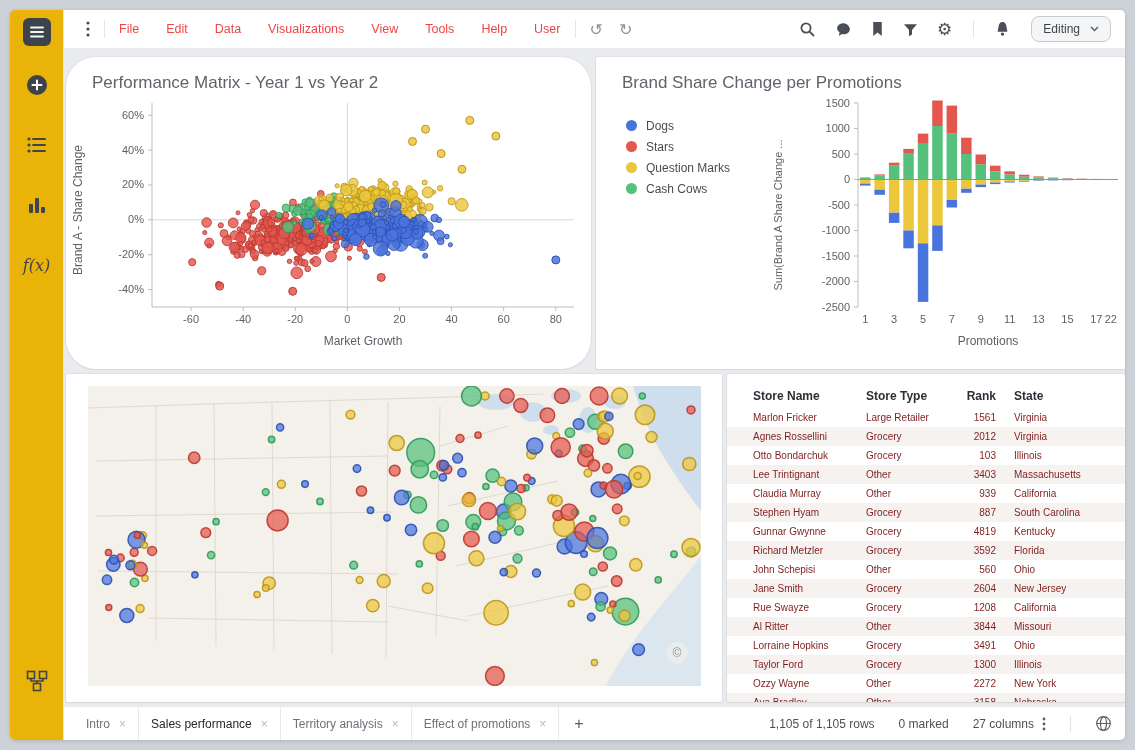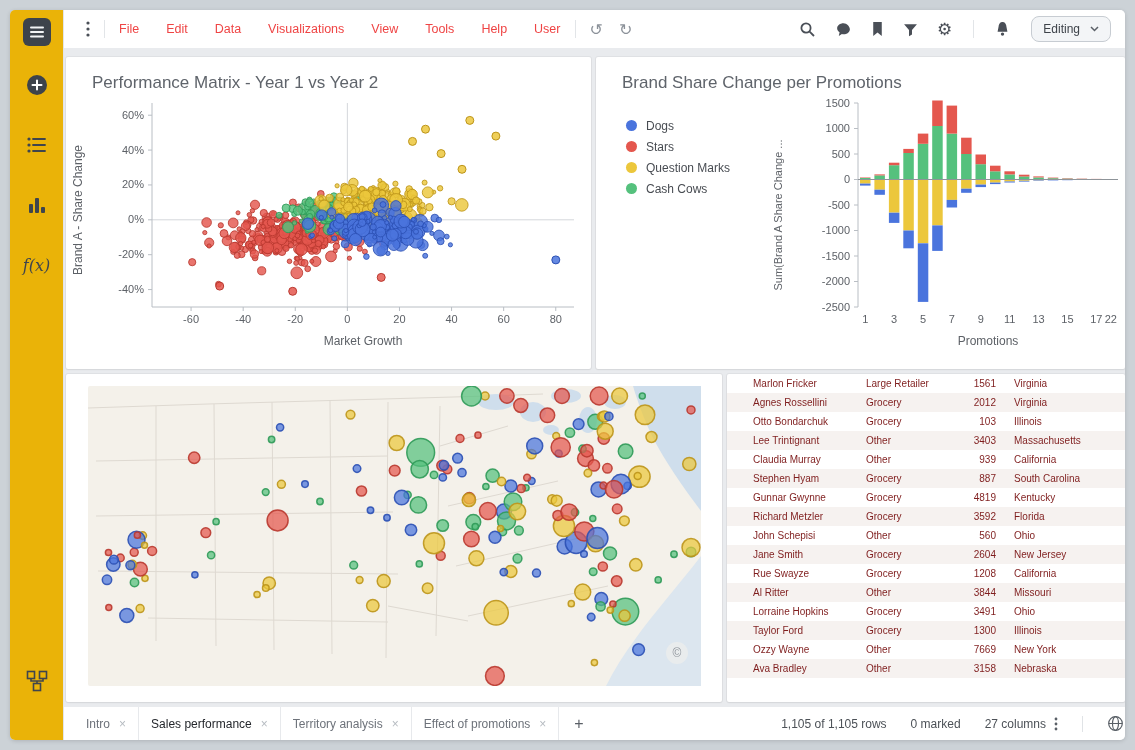--- a/index.html
+++ b/index.html
@@ -41,21 +41,21 @@
   .editing-btn {
     display:flex; align-items:center; gap:10px; height:26px; padding:0 11px;
     border:1px solid #c7ccd2; border-radius:8px; background:#f3f5f7;
     font-size:12px; color:#3e434a; margin-left:2px; cursor:default;
     font-family:"Liberation Sans", sans-serif;
   }
   
   .panel { position:absolute; background:#fff; border-radius:2px;
     box-shadow:0 0 0 1px rgba(0,0,0,.04), 0 1px 2px rgba(0,0,0,.05); }
   .panel h2 { font-size:17px; font-weight:400; color:#5f646b; margin:16px 0 0 26px; }
-  .panel-scatter { left:56px; top:47px; width:525px; height:312px; }
+  .panel-scatter { left:56px; top:47px; width:525px; height:312px;border-radius:30px; }
   .panel-bar     { left:586px; top:47px; width:529px; height:312px; }
   .panel-map     { left:56px; top:364px; width:656px; height:328px; }
   .panel-table   { left:717px; top:364px; width:398px; height:328px; overflow:hidden; }
   .panel svg.chart { position:absolute; left:0; top:38px; }
   svg text { font-family:"Liberation Sans", sans-serif; }
   
   .legend { position:absolute; left:30px; top:58px; }
   .legend-item { display:flex; align-items:center; gap:9px; height:21px; font-size:12px; color:#484c52; }
   .legend-dot { width:11px; height:11px; border-radius:50%; flex:0 0 auto; }
   
@@ -73,21 +73,21 @@
   .statusbar {
     position:absolute; left:54px; top:697px; width:1061px; height:33px; background:#fff;
     display:flex; align-items:center; padding-left:10px; font-size:12px;
   }
   .tabs { display:flex; height:100%; align-items:stretch; }
   .tab { display:flex; align-items:center; padding:0 12px; border-right:1px solid #e7e9ec;
     color:#6d727a; cursor:default; }
   .tab.active { color:#24272c; }
   .tab-close { margin-left:9px; color:#b6bbc1; font-size:12px; }
   .add-tab { display:flex; align-items:center; padding:0 15px; font-size:16px; color:#5a5f66; cursor:default; }
-  .status-right { margin-left:auto; display:flex; align-items:center; gap:24px; padding-right:1px; color:#4c5157; }
+  .status-right { margin-left:auto; display:flex; align-items:center; gap:24px; padding-right:13px; color:#4c5157; }
   .sb-divider { width:1px; height:16px; background:#e0e3e6; }
   .sb-icon { display:flex; color:#5a6067; }
 </style>
 </head>
 <body>
 
 <div class="app">
 
   <aside class="sidebar">
     <div class="side-logo">
@@ -1537,20 +1537,26 @@
           <circle cx="106.2" cy="71.7" r="5.7" fill="#e4574e" fill-opacity="0.72" stroke="#b9382f" stroke-width="1.5" stroke-opacity="0.9"></circle>
           <circle cx="177.8" cy="202.0" r="3.3" fill="#ecc73c" fill-opacity="0.72" stroke="#bd951a" stroke-width="1.5" stroke-opacity="0.9"></circle>
           <circle cx="183.6" cy="53.5" r="3.2" fill="#55c17d" fill-opacity="0.72" stroke="#2f9a58" stroke-width="1.5" stroke-opacity="0.9"></circle>
           <circle cx="271.6" cy="194.0" r="3.4" fill="#ecc73c" fill-opacity="0.72" stroke="#bd951a" stroke-width="1.5" stroke-opacity="0.9"></circle>
         </g>
     </svg>
     <div class="map-attr">©</div>
   </section>
 
   <section class="panel panel-table">
+    <div class="t-header" id="tableHeader">
+        <span class="col-name">Store Name</span>
+        <span class="col-type">Store Type</span>
+        <span class="col-rank">Rank</span>
+        <span class="col-state">State</span>
+      </div>
     <div class="t-rows" id="tableRows">
         <div class="t-row">
           <span class="col-name">Marlon Fricker</span>
           <span class="col-type">Large Retailer</span>
           <span class="col-rank">1561</span>
           <span class="col-state">Virginia</span>
         </div>
         <div class="t-row">
           <span class="col-name">Agnes Rossellini</span>
           <span class="col-type">Grocery</span>
@@ -1625,21 +1631,21 @@
         </div>
         <div class="t-row">
           <span class="col-name">Taylor Ford</span>
           <span class="col-type">Grocery</span>
           <span class="col-rank">1300</span>
           <span class="col-state">Illinois</span>
         </div>
         <div class="t-row">
           <span class="col-name">Ozzy Wayne</span>
           <span class="col-type">Other</span>
-          <span class="col-rank">7669</span>
+          <span class="col-rank">2272</span>
           <span class="col-state">New York</span>
         </div>
         <div class="t-row">
           <span class="col-name">Ava Bradley</span>
           <span class="col-type">Other</span>
           <span class="col-rank">3158</span>
           <span class="col-state">Nebraska</span>
         </div>
       </div>
   </section>

